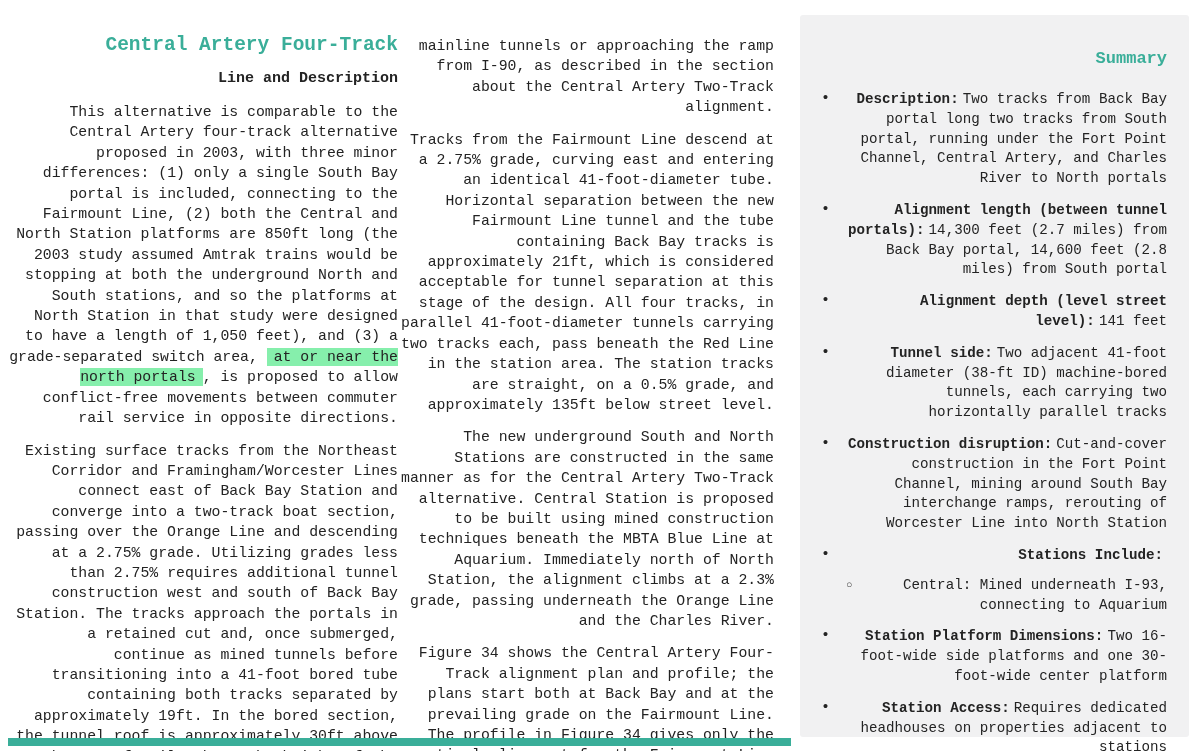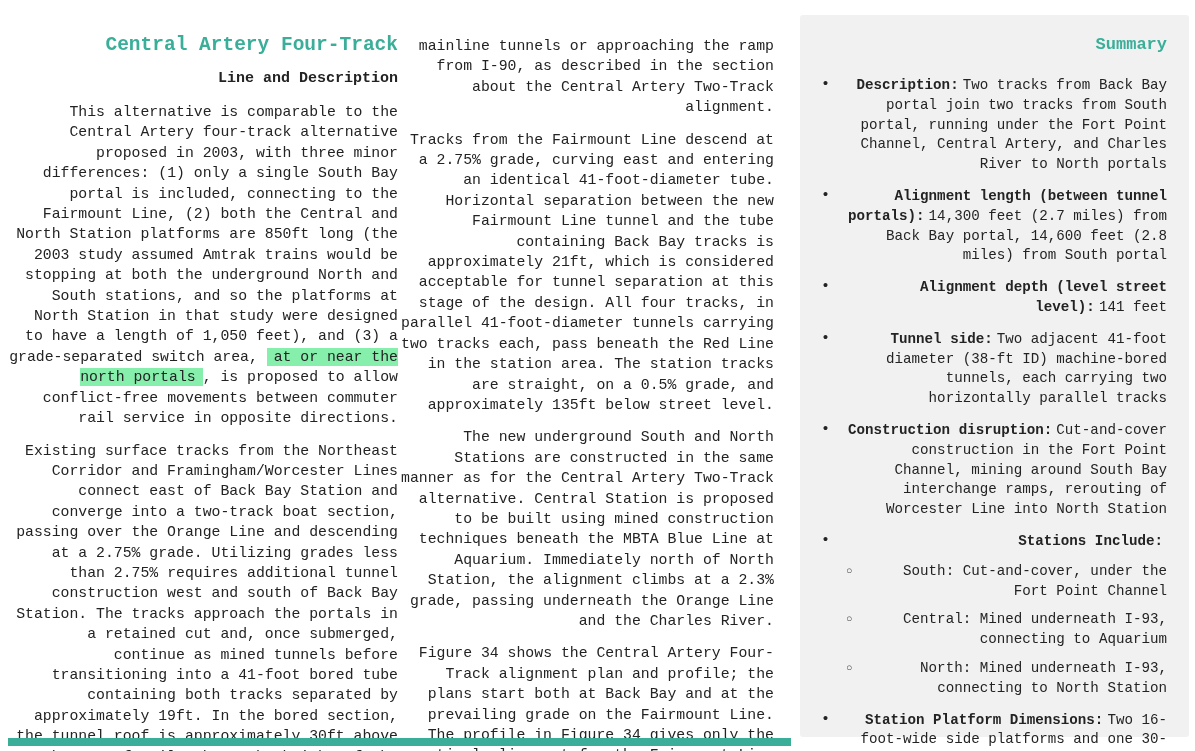--- a/index.html
+++ b/index.html
@@ -39,21 +39,21 @@
     padding:1px 7px;
   }
 
   .sidebar{
     position:absolute;
     left:800px;top:15px;
     width:389px;height:722px;
     background:#f1f1f2;
     border-radius:3px;
     box-sizing:border-box;
-    padding:19px 22px 0 18px;
+    padding:33px 22px 0 18px;
   }
   .summary-title{
     margin:0 0 20px 0;
     font-size:17px;line-height:22px;
     font-weight:700;
     color:#3aae99;
   }
   ul.bullets{
     list-style:none;margin:0;padding:0;
     font-size:14.2px;line-height:19.8px;
@@ -105,31 +105,29 @@
   <div class="col col-mid">
     <p class="body-para">mainline tunnels or approaching the ramp from I-90, as described in the section about the Central Artery Two-Track alignment.</p>
     <p class="body-para">Tracks from the Fairmount Line descend at a 2.75% grade, curving east and entering an identical 41-foot-diameter tube. Horizontal separation between the new Fairmount Line tunnel and the tube containing Back Bay tracks is approximately 21ft, which is considered acceptable for tunnel separation at this stage of the design. All four tracks, in parallel 41-foot-diameter tunnels carrying two tracks each, pass beneath the Red Line in the station area. The station tracks are straight, on a 0.5% grade, and approximately 135ft below street level.</p>
     <p class="body-para">The new underground South and North Stations are constructed in the same manner as for the Central Artery Two-Track alternative. Central Station is proposed to be built using mined construction techniques beneath the MBTA Blue Line at Aquarium. Immediately north of North Station, the alignment climbs at a 2.3% grade, passing underneath the Orange Line and the Charles River.</p>
     <p class="body-para">Figure 34 shows the Central Artery Four-Track alignment plan and profile; the plans start both at Back Bay and at the prevailing grade on the Fairmount Line. The profile in Figure 34 gives only the vertical alignment for the Fairmount Line approach, as the Back Bay tracks are identical to the Central Artery Two-Track alternative profile (displayed in Figure 30).</p>
   </div>
 
   <aside class="sidebar">
     <h2 class="summary-title">Summary</h2>
     <ul class="bullets">
-      <li><span class="b-label">Description:</span><span>Two tracks from Back Bay portal join two tracks from South portal, running under the Fort Point Channel, Central Artery, and Charles River to North portals</span></li>
+      <li><span class="b-label">Description:</span><span>Two tracks from Back Bay portal long two tracks from South portal, running under the Fort Point Channel, Central Artery, and Charles River to North portals</span></li>
       <li><span class="b-label">Alignment length (between tunnel portals):</span><span>14,300 feet (2.7 miles) from Back Bay portal, 14,600 feet (2.8 miles) from South portal</span></li>
       <li><span class="b-label">Alignment depth (level street level):</span><span>141 feet</span></li>
       <li><span class="b-label">Tunnel side:</span><span>Two adjacent 41-foot diameter (38-ft ID) machine-bored tunnels, each carrying two horizontally parallel tracks</span></li>
       <li><span class="b-label">Construction disruption:</span><span>Cut-and-cover construction in the Fort Point Channel, mining around South Bay interchange ramps, rerouting of Worcester Line into North Station</span></li>
       <li>
         <span class="b-label">Stations Include:</span>
         <ul class="subs">
-          <li>South: Cut-and-cover, under the Fort Point Channel</li>
           <li>Central: Mined underneath I-93, connecting to Aquarium</li>
-          <li>North: Mined underneath I-93, connecting to North Station</li>
         </ul>
       </li>
       <li><span class="b-label">Station Platform Dimensions:</span><span>Two 16-foot-wide side platforms and one 30-foot-wide center platform</span></li>
       <li><span class="b-label">Station Access:</span><span>Requires dedicated headhouses on properties adjacent to stations</span></li>
     </ul>
   </aside>
 
   <div class="footer-rule"></div>
 
 </div>

